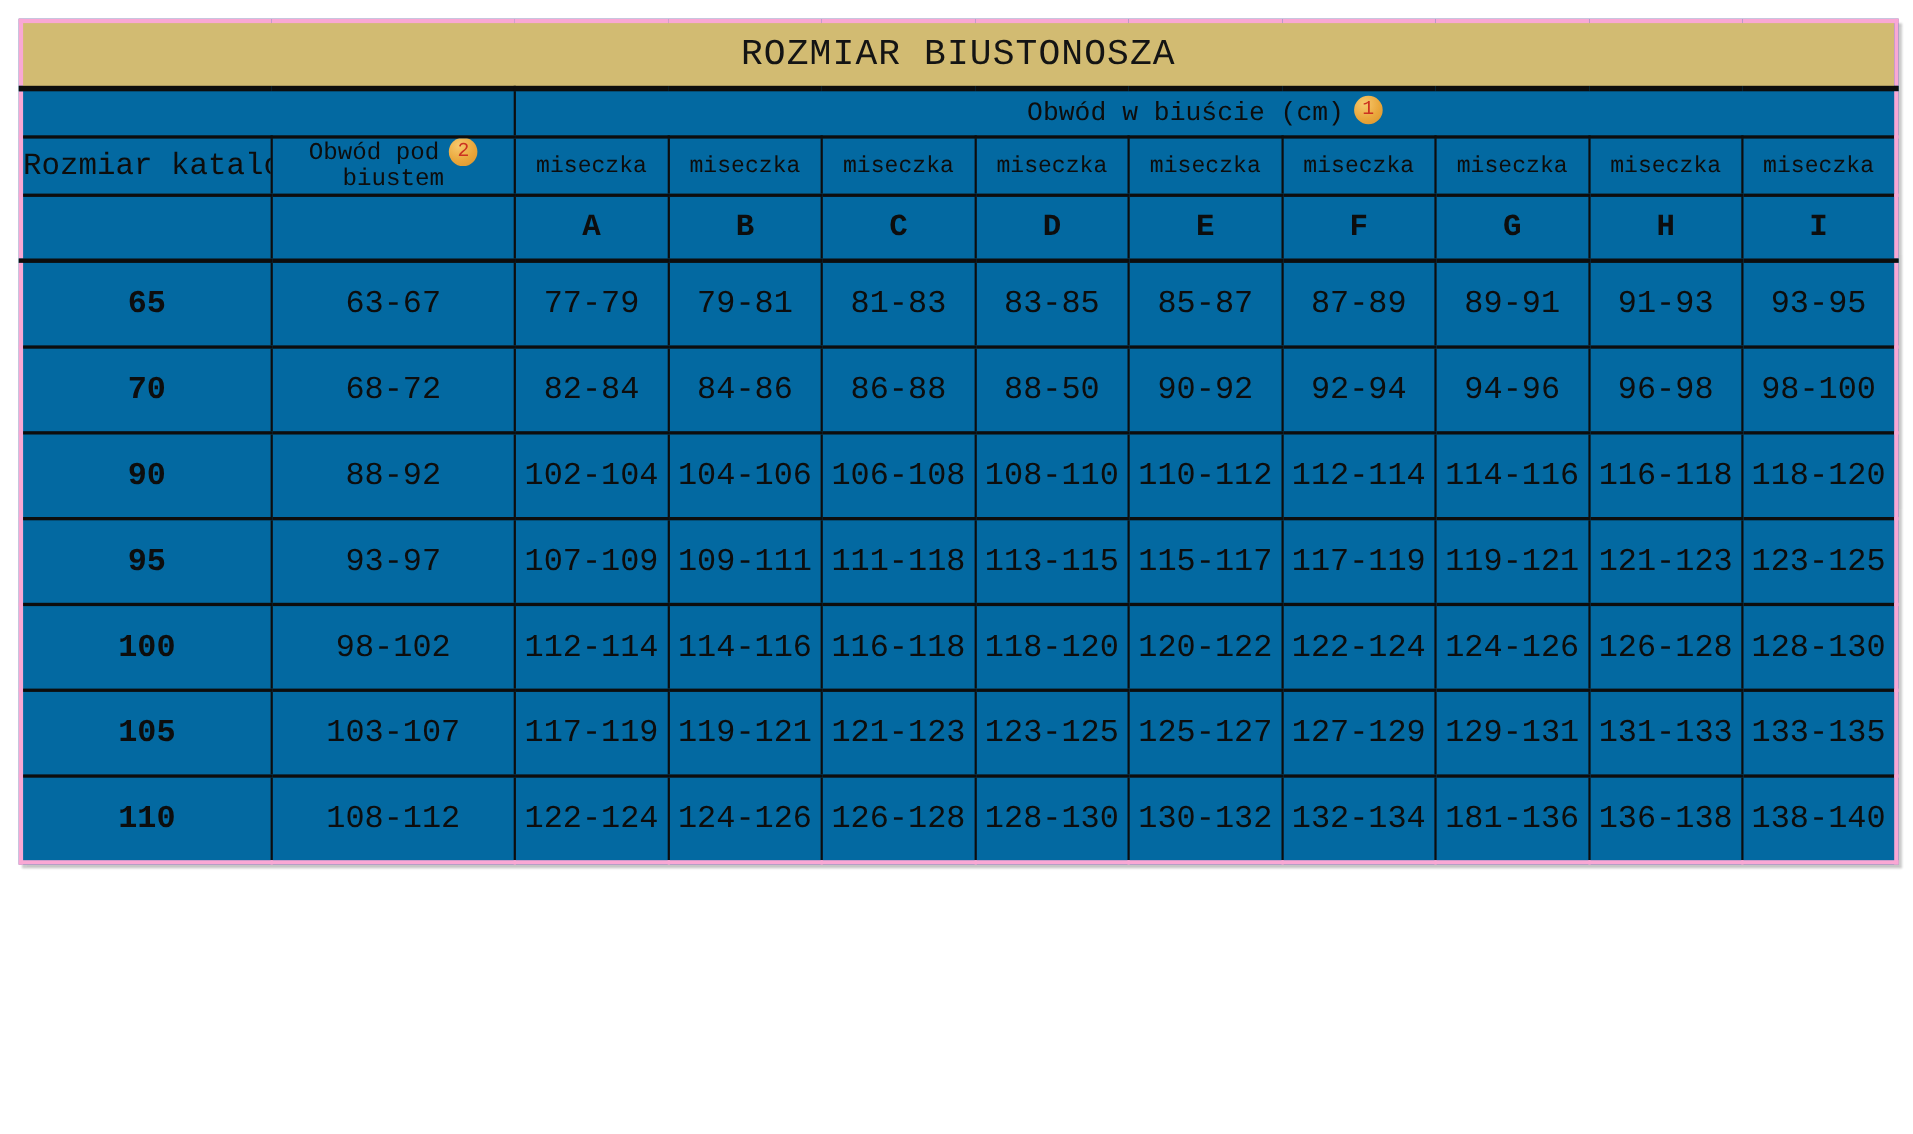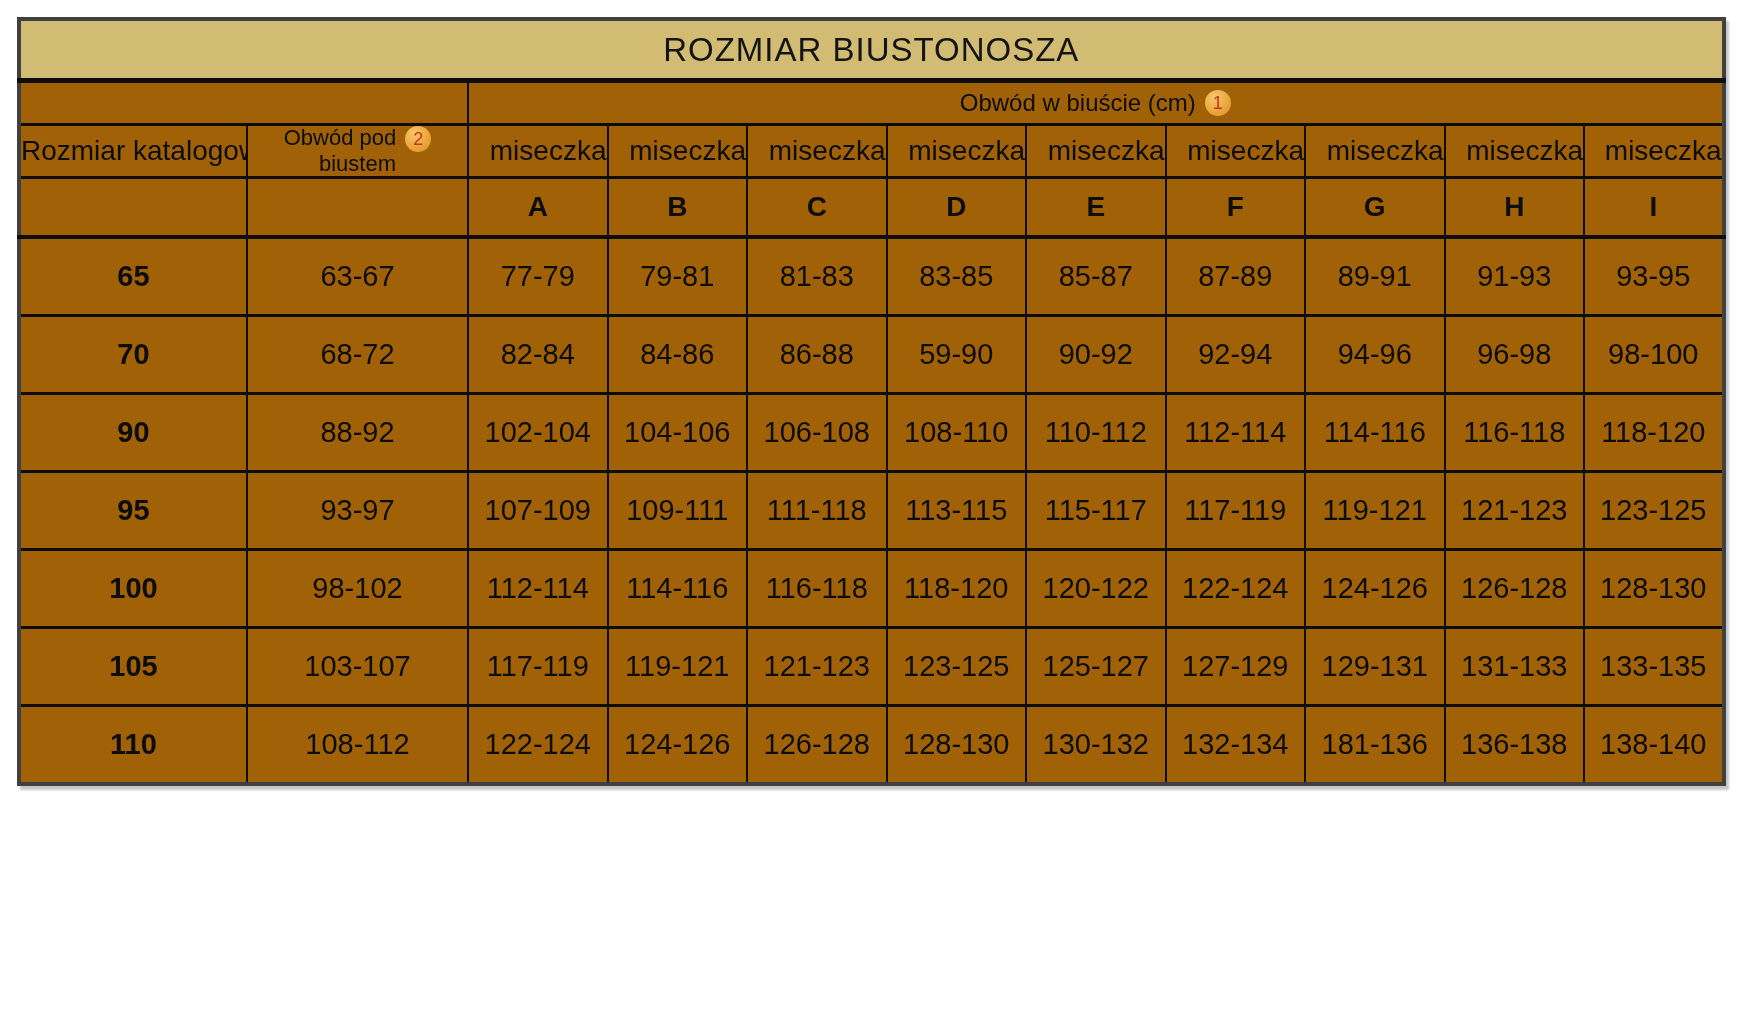--- a/index.html
+++ b/index.html
@@ -15,24 +15,25 @@
     background: #ffffff;
     overflow: hidden;
   }
   table.size-table {
     position: absolute;
     left: 17px;
     top: 17px;
     width: 1705px;
     border-collapse: collapse;
     table-layout: fixed;
-    border: 4px solid #404040;
+    border: 4px solid #f9a8d4;
     box-shadow: 3px 4px 2px rgba(0,0,0,0.22);
-    background: #a16207;
+    background: #0369a1;
     color: #0d0d0d;
+    font-family: Liberation Mono, monospace;
   }
   td {
     border: 2px solid #0d0d0d;
     border-top-width: 3px;
     border-bottom-width: 3px;
     text-align: center;
     vertical-align: middle;
     padding: 0;
     overflow: hidden;
     white-space: nowrap;
@@ -46,21 +47,21 @@
     letter-spacing: 1px;
     color: #141414;
   }
   
   .bust-row td { height: 40px; font-size: 24px; margin-left: 41px; }
   .bust-row .corner-cell { border-right-width: 2px; }
   
   .head-row td { height: 50px; }
   .catalog-head { font-size: 28px; }
   .underbust-head { font-size: 22px; line-height: 24px; }
-  .cup-head { font-size: 28px; text-align: right; }
+  .cup-head { font-size: 21px; }
   
   .letter-row td { height: 56px; border-bottom-width: 4px; }
   .letter-cell { font-size: 28px; font-weight: bold; }
   
   .data-row td { height: 75px; font-size: 29px; }
   .data-row .size-cell { font-weight: bold; }
   
   .badge {
     display: inline-block;
     width: 26px;
@@ -145,21 +146,21 @@
           <td class="cup-cell">89-91</td>
           <td class="cup-cell">91-93</td>
           <td class="cup-cell">93-95</td>
         </tr>
         <tr class="data-row">
           <td class="size-cell">70</td>
           <td class="underbust-cell">68-72</td>
           <td class="cup-cell">82-84</td>
           <td class="cup-cell">84-86</td>
           <td class="cup-cell">86-88</td>
-          <td class="cup-cell">59-90</td>
+          <td class="cup-cell">88-50</td>
           <td class="cup-cell">90-92</td>
           <td class="cup-cell">92-94</td>
           <td class="cup-cell">94-96</td>
           <td class="cup-cell">96-98</td>
           <td class="cup-cell">98-100</td>
         </tr>
         <tr class="data-row">
           <td class="size-cell">90</td>
           <td class="underbust-cell">88-92</td>
           <td class="cup-cell">102-104</td>

